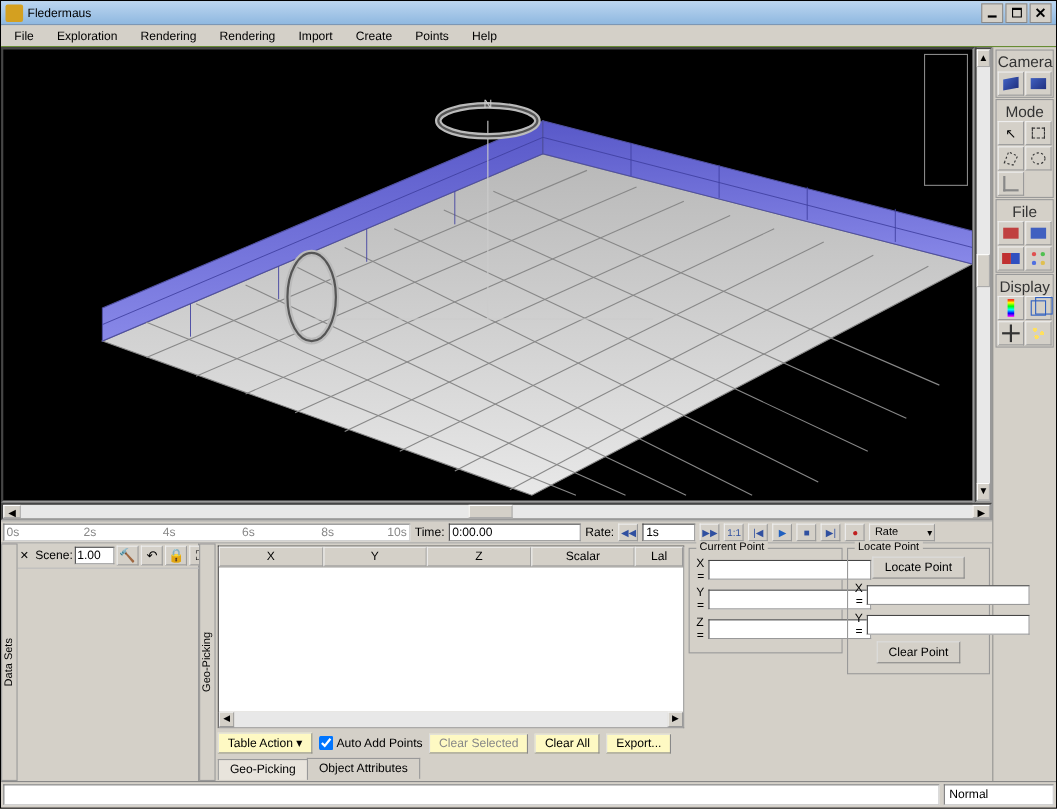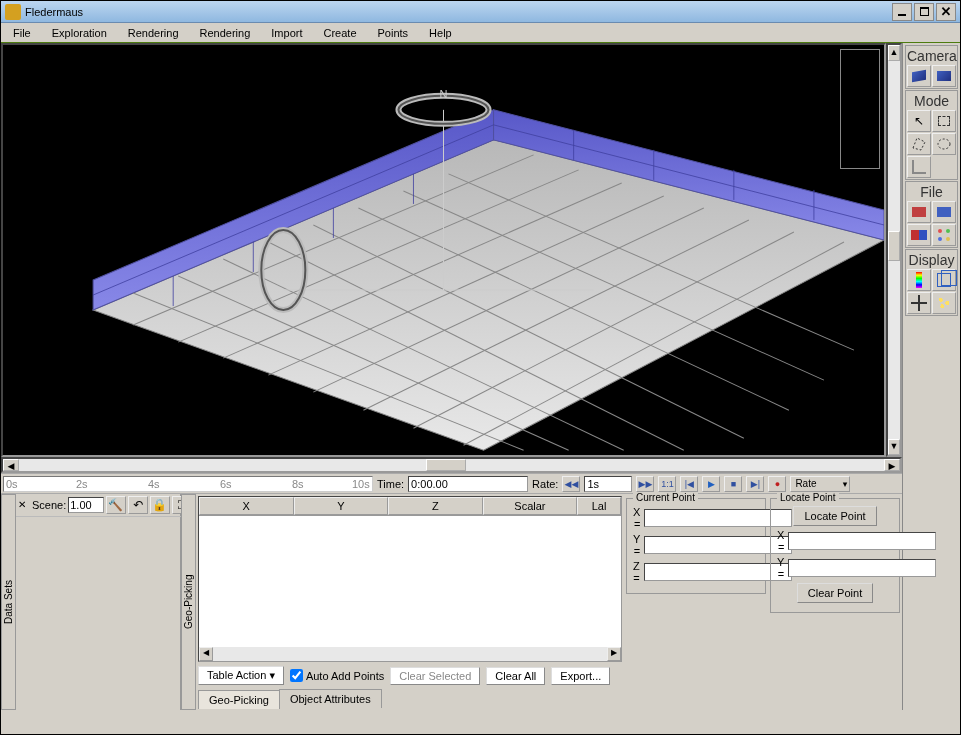--- a/index.html
+++ b/index.html
@@ -96,21 +96,21 @@
 .tscroll .tr{flex:1;background:#e8e8e8;}
 
 .fieldset { border:1px solid #999; padding:4px 6px 6px 6px; position:relative; margin-top:2px;}
 .fieldset .legend { position:absolute; top:-7px; left:6px; background:#d4d0c8; padding:0 3px; font-size:10px;}
 .fieldset .row { display:flex; align-items:center; gap:4px; margin:3px 0;}
 .fieldset .row label { width:22px; text-align:right;}
 .fieldset .row input { flex:1; border:1px inset #999; padding:2px; background:#fff;}
 .fieldset button { padding:3px 10px; border:1px outset #ddd; background:#d4d0c8; cursor:pointer;}
 
 .geo-btnrow { display:flex; align-items:center; gap:6px; padding:2px 0;}
-.geo-btnrow button, .geo-btnrow .dropdown { padding:2px 8px; border:1px outset #ddd; background:#ffffff; cursor:pointer;}
+.geo-btnrow button, .geo-btnrow .dropdown { padding:2px 8px; border:1px outset #ddd; background:#fef9c3; cursor:pointer;}
 .geo-btnrow .dropdown:after{content:" ▾";}
 .geo-btnrow label { display:flex; align-items:center; gap:3px;}
 .geo-btnrow button:disabled { color:#888;}
 .geo-tabs { display:flex; }
 .geo-tabs .tab { padding:3px 10px; border:1px solid #999; border-bottom:none; background:#d4d0c8; margin-right:-1px; cursor:pointer;}
 .geo-tabs .tab.active { background:#e8e4dc; position:relative; top:1px;}
 
 .statusbar { grid-column:1 / span 2; grid-row:4; display:flex; border-top:1px solid #888; background:#d4d0c8; align-items:stretch;}
 .statusbar .cell { border:1px inset #ccc; background:#fff; margin:2px; padding:2px 4px;}
 .statusbar .main { flex:1;}
@@ -422,15 +422,19 @@
           </div>
 
           <div class="geo-tabs">
             <div class="tab active">Geo-Picking</div>
             <div class="tab">Object Attributes</div>
           </div>
         </div>
       </div>
     </div>
 
+    <div class="statusbar">
+      <div class="cell main"></div>
+      <div class="cell mode">Normal</div>
+    </div>
 
   </div>
 </div>
 
 </body></html>

